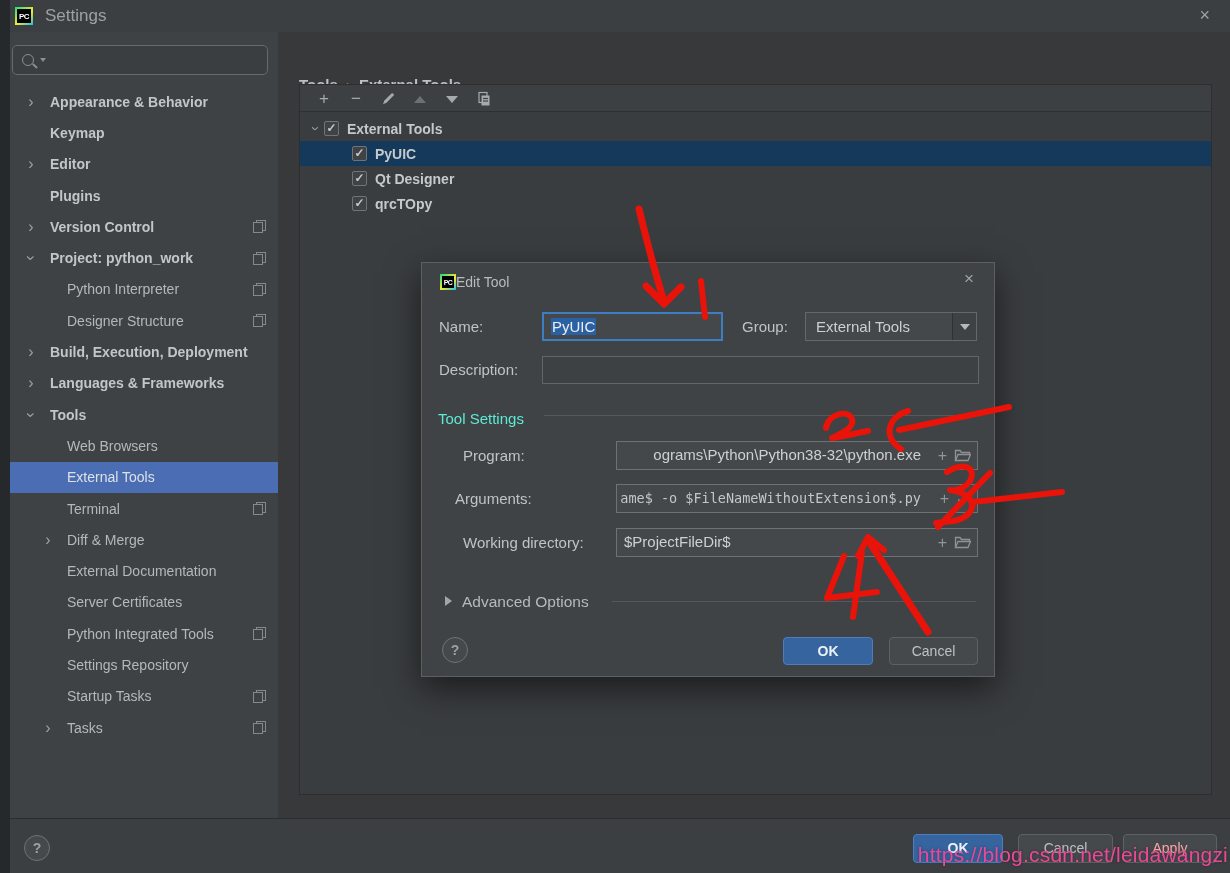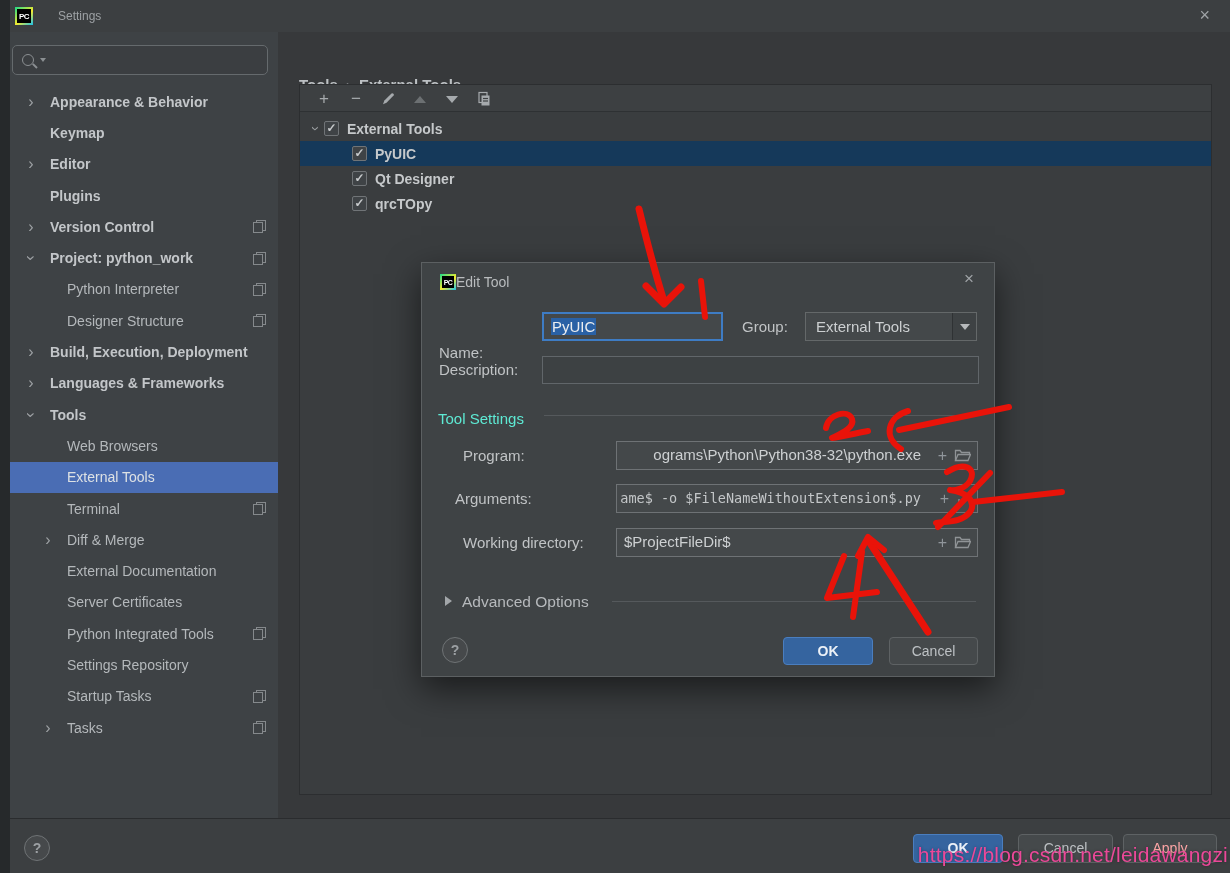--- a/index.html
+++ b/index.html
@@ -7,21 +7,21 @@
   .screen { position:relative; width:1230px; height:873px; background:#26292b; overflow:hidden;
             color:#bfc2c5; font-size:14px; }
 
   
   .titlebar { position:absolute; left:10px; top:0; width:1220px; height:32px; background:#3c3f41;
               display:flex; align-items:center; }
   .pc-logo { width:18px; height:18px; padding:2px; margin-left:5px;
              background:linear-gradient(140deg,#1bd98a,#f4ea2e 55%,#16c0f0); }
   .pc-logo .inner { width:100%; height:100%; background:#000; color:#fff; font-size:8px; font-weight:bold;
                     display:flex; align-items:center; justify-content:center; letter-spacing:-0.5px; }
-  .win-title { margin-left:25px; font-size:12px; color:#9da1a4; }
+  .win-title { margin-left:12px; font-size:17px; color:#9da1a4; }
   .win-close { position:absolute; right:20px; top:5px; font-size:18px; color:#9fa3a6; cursor:default; }
 
   
   .sidebar { position:absolute; left:10px; top:32px; width:268px; height:786px; background:#3e4245; }
   .search-box { position:absolute; left:2px; top:13px; width:256px; height:30px; background:#3b3e41;
                 border:1px solid #656a6d; border-radius:5px; display:flex; align-items:center; padding-left:9px; }
   .mag { position:relative; width:12px; height:12px; border:1.7px solid #8b8f92; border-radius:50%; }
   .mag::after { content:""; position:absolute; left:9px; top:10px; width:6px; height:1.7px; background:#8b8f92;
                 transform:rotate(45deg); }
   .mag-caret { width:0; height:0; border-left:3.5px solid transparent; border-right:3.5px solid transparent;
@@ -277,21 +277,21 @@
 
   <div class="dialog">
     <div class="dlg-title">
       <div class="pc-logo">
           <div class="inner" style="font-size:7px;">PC</div>
         </div>
       <span class="txt">Edit Tool</span>
       <span class="dlg-close">×</span>
     </div>
 
-    <div class="dlg-label" style="left:17px; top:49px;margin-top:26px;">Name:</div>
+    <div class="dlg-label" style="left:17px; top:49px;">Name:</div>
     <div class="fld focus" style="left:120px; top:49px; width:181px;">
       <span class="txt"><span class="sel-text">PyUIC</span></span>
     </div>
 
     <div class="dlg-label" style="left:320px; top:49px;">Group:</div>
     <div class="combo" style="left:383px; top:49px; width:172px;">
       <span class="txt">External Tools</span>
       <span class="arrow-box">
           <span class="tri-down" style="border-top-color:#b6b9bb;"></span>
         </span>

